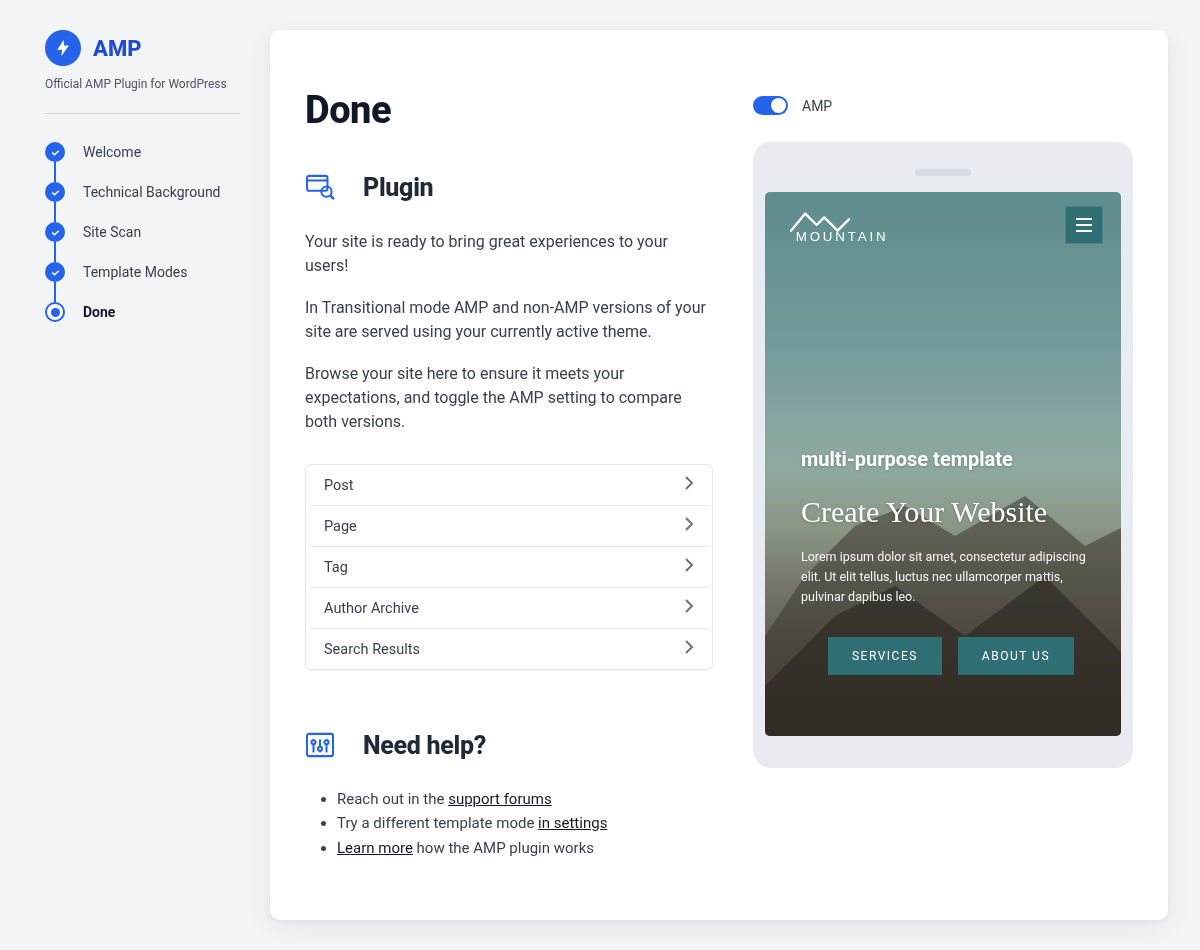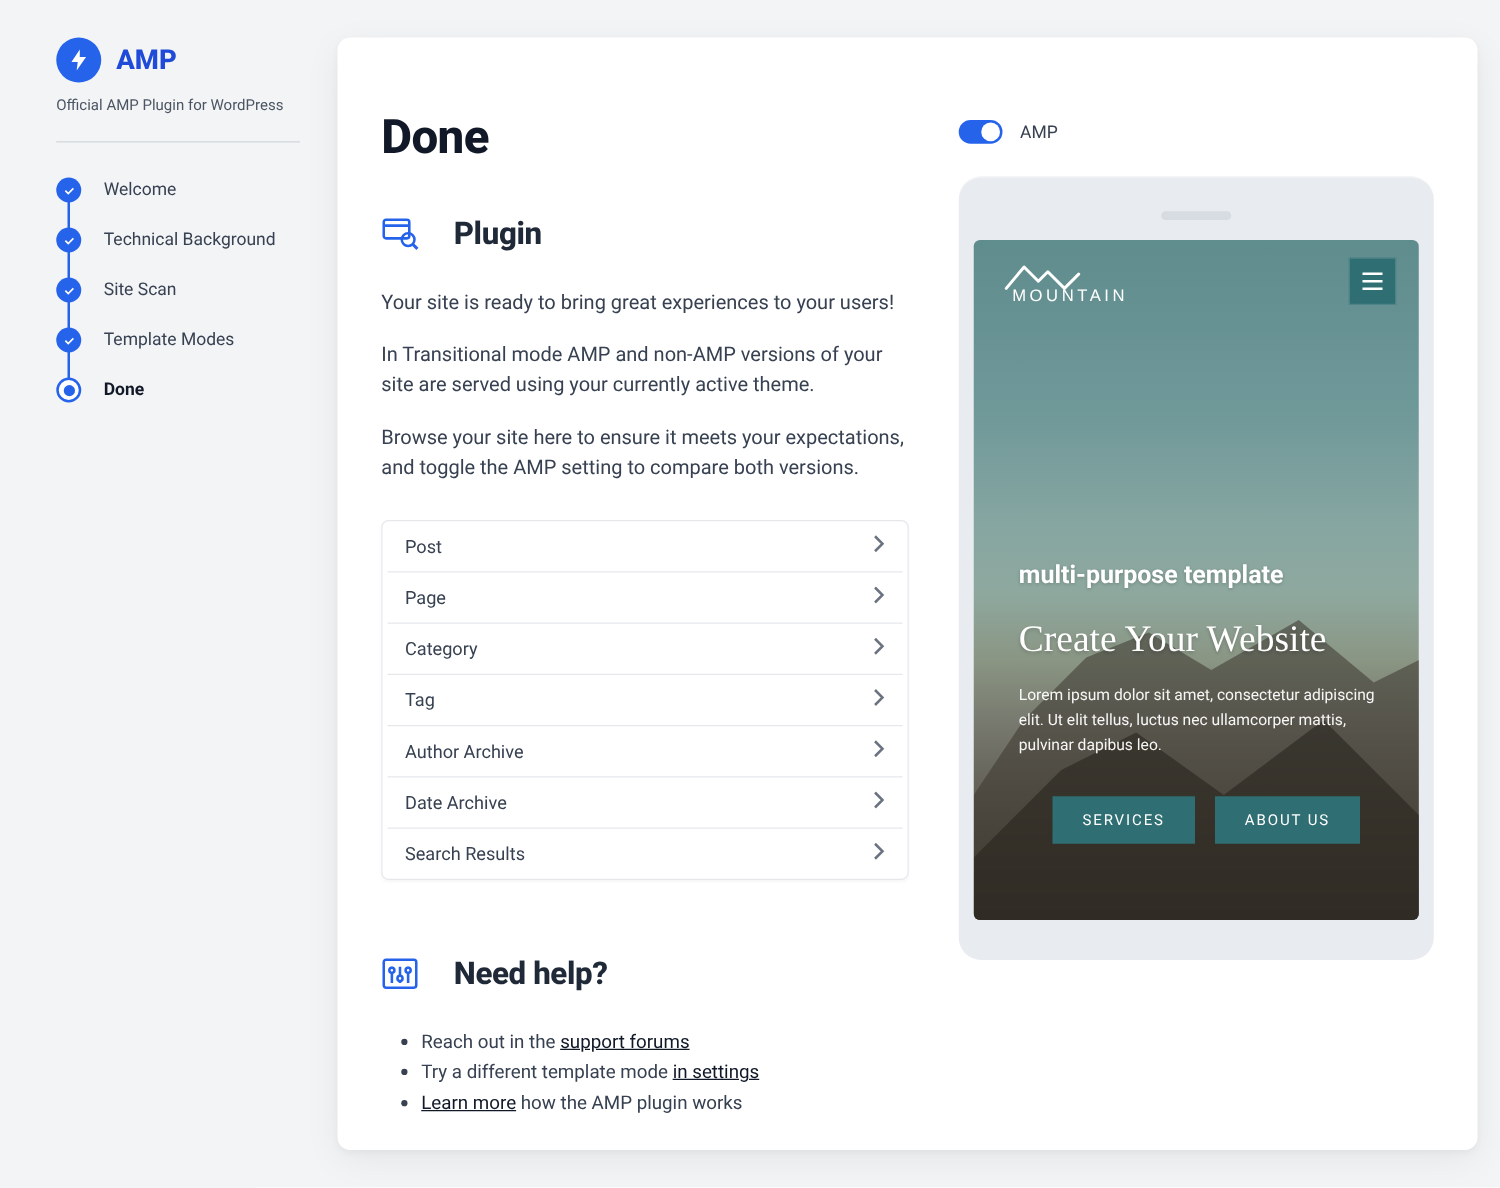--- a/index.html
+++ b/index.html
@@ -6,21 +6,21 @@
   body {
     font-family: -apple-system, BlinkMacSystemFont, "Segoe UI", Roboto, Helvetica, Arial, sans-serif;
     background: #f3f4f6;
     color: #1f2937;
     width: 1200px;
     height: 950px;
     overflow: hidden;
   }
   .app {
     display: flex;
-    padding: 30px 18px 30px 45px;
+    padding: 30px 32px 30px 45px;
     gap: 30px;
     height: 100%;
   }
   
   .sidebar {
     width: 195px;
     flex-shrink: 0;
   }
   .brand {
     display: flex;
@@ -372,39 +372,27 @@
                 <polyline points="1 1 7 7 1 13"></polyline>
               </svg></span>
         </div>
         <div class="type-item">
           <span>Page</span>
           <span class="chev"><svg width="10" height="14" viewBox="0 0 8 14" fill="none" stroke="currentColor" stroke-width="2">
                 <polyline points="1 1 7 7 1 13"></polyline>
               </svg></span>
         </div>
         <div class="type-item">
-          <span>Category</span>
-          <span class="chev"><svg width="10" height="14" viewBox="0 0 8 14" fill="none" stroke="currentColor" stroke-width="2">
-                <polyline points="1 1 7 7 1 13"></polyline>
-              </svg></span>
-        </div>
-        <div class="type-item">
           <span>Tag</span>
           <span class="chev"><svg width="10" height="14" viewBox="0 0 8 14" fill="none" stroke="currentColor" stroke-width="2">
                 <polyline points="1 1 7 7 1 13"></polyline>
               </svg></span>
         </div>
         <div class="type-item">
           <span>Author Archive</span>
-          <span class="chev"><svg width="10" height="14" viewBox="0 0 8 14" fill="none" stroke="currentColor" stroke-width="2">
-                <polyline points="1 1 7 7 1 13"></polyline>
-              </svg></span>
-        </div>
-        <div class="type-item">
-          <span>Date Archive</span>
           <span class="chev"><svg width="10" height="14" viewBox="0 0 8 14" fill="none" stroke="currentColor" stroke-width="2">
                 <polyline points="1 1 7 7 1 13"></polyline>
               </svg></span>
         </div>
         <div class="type-item">
           <span>Search Results</span>
           <span class="chev"><svg width="10" height="14" viewBox="0 0 8 14" fill="none" stroke="currentColor" stroke-width="2">
                 <polyline points="1 1 7 7 1 13"></polyline>
               </svg></span>
         </div>

